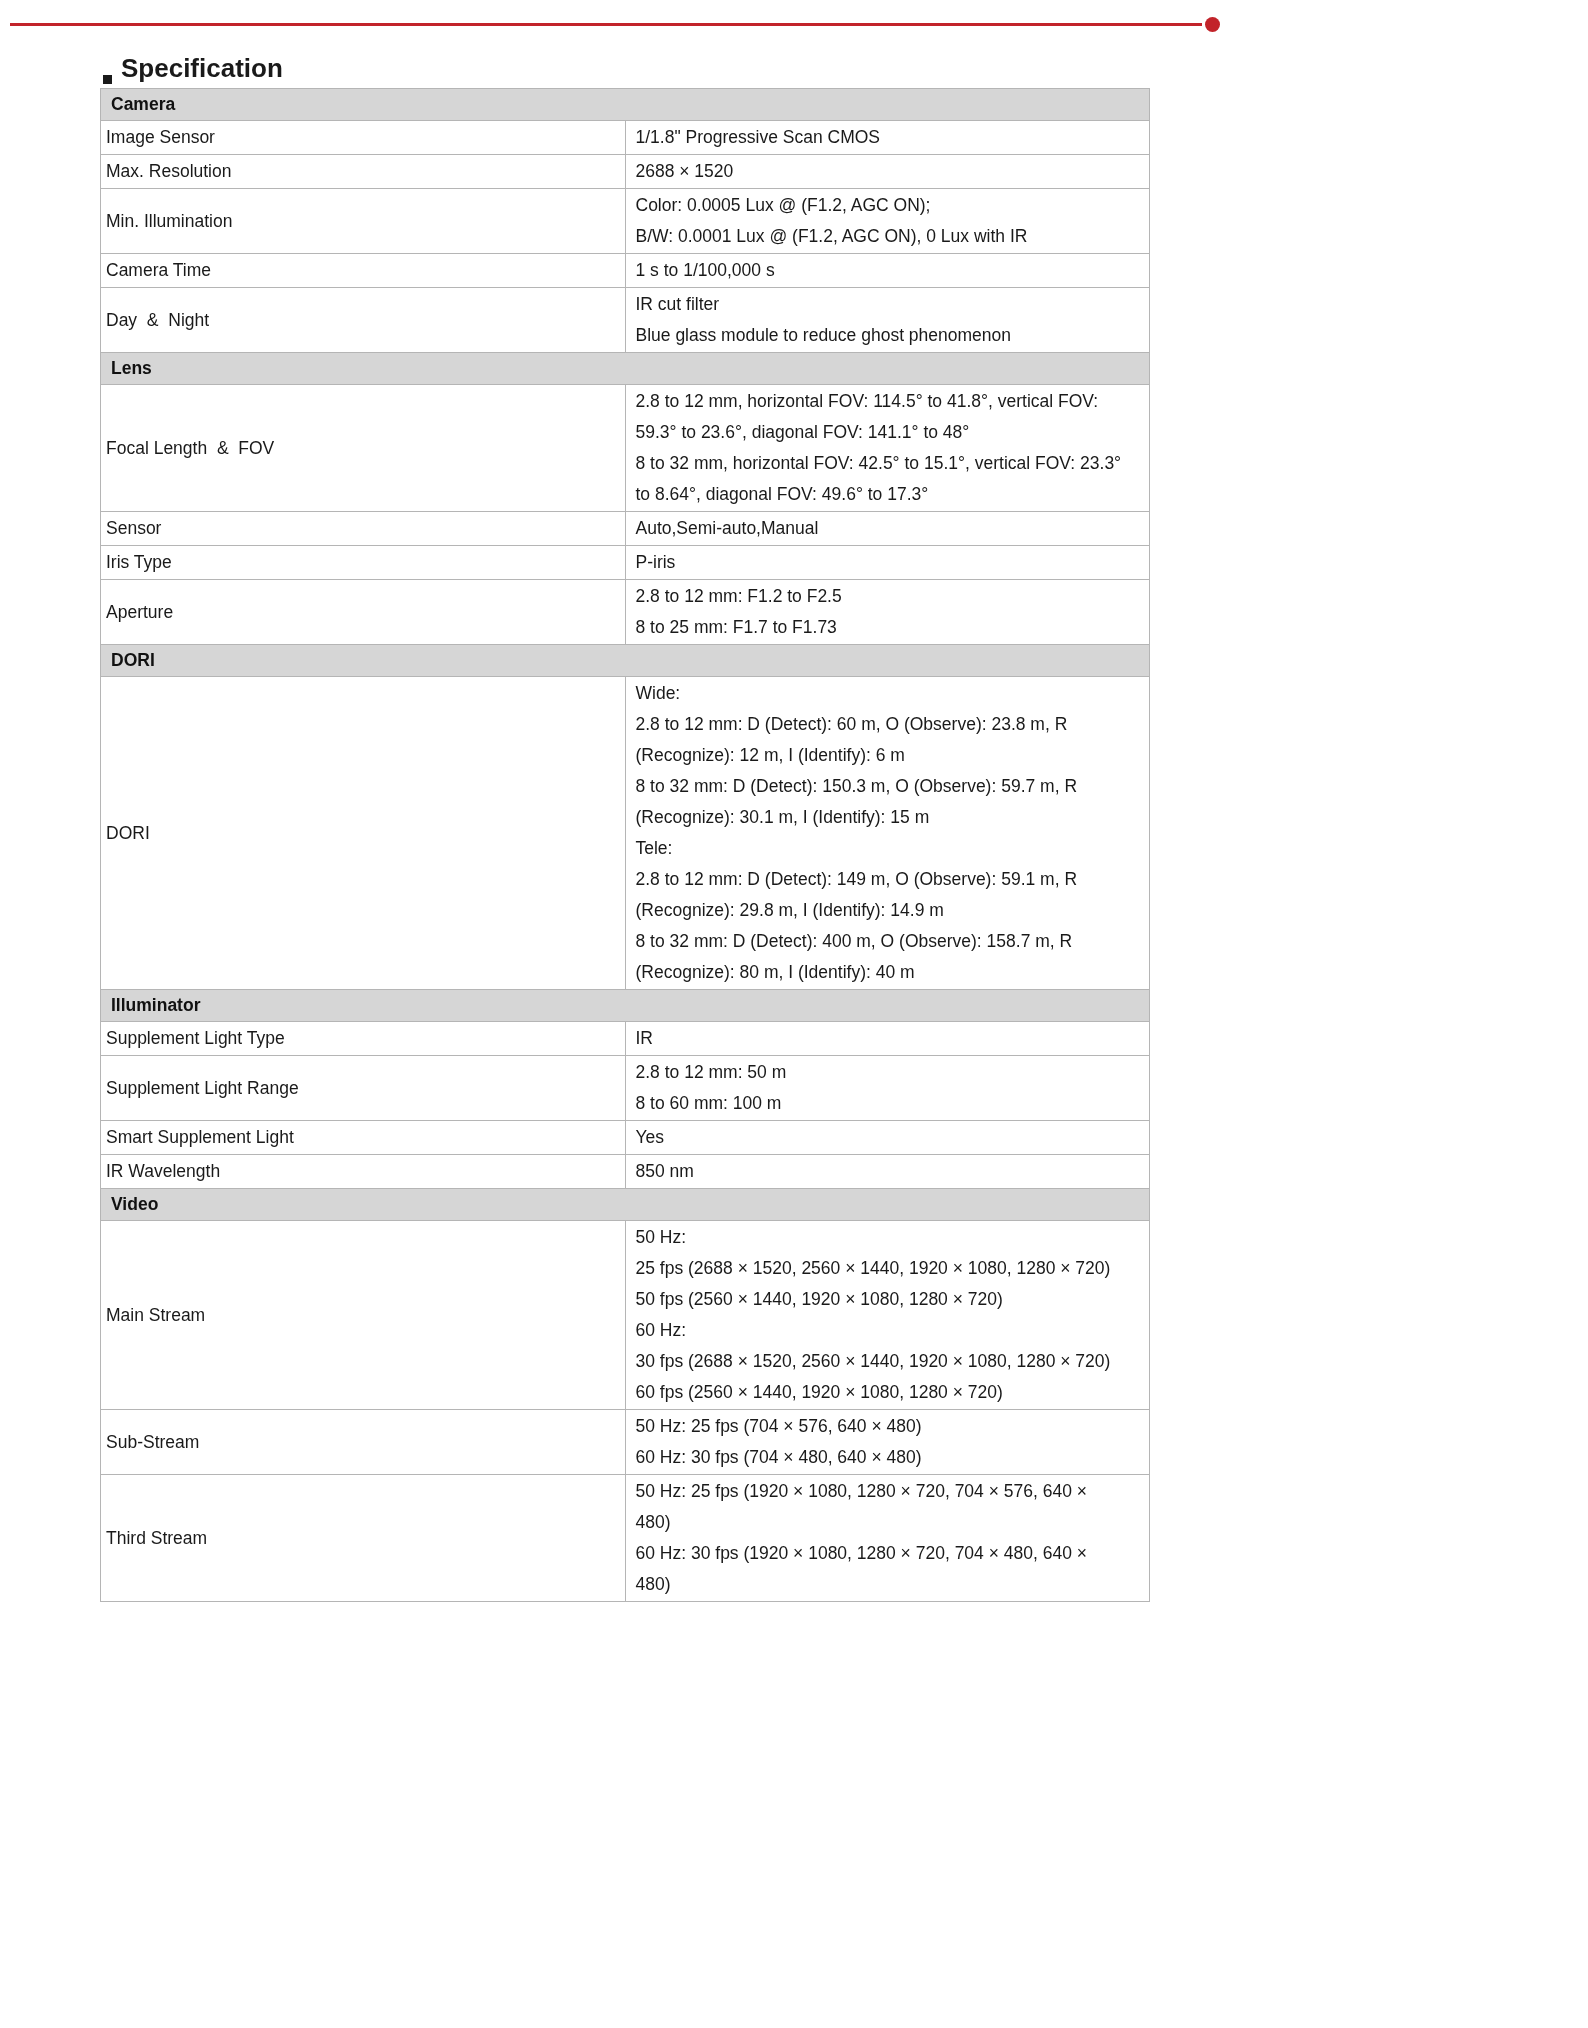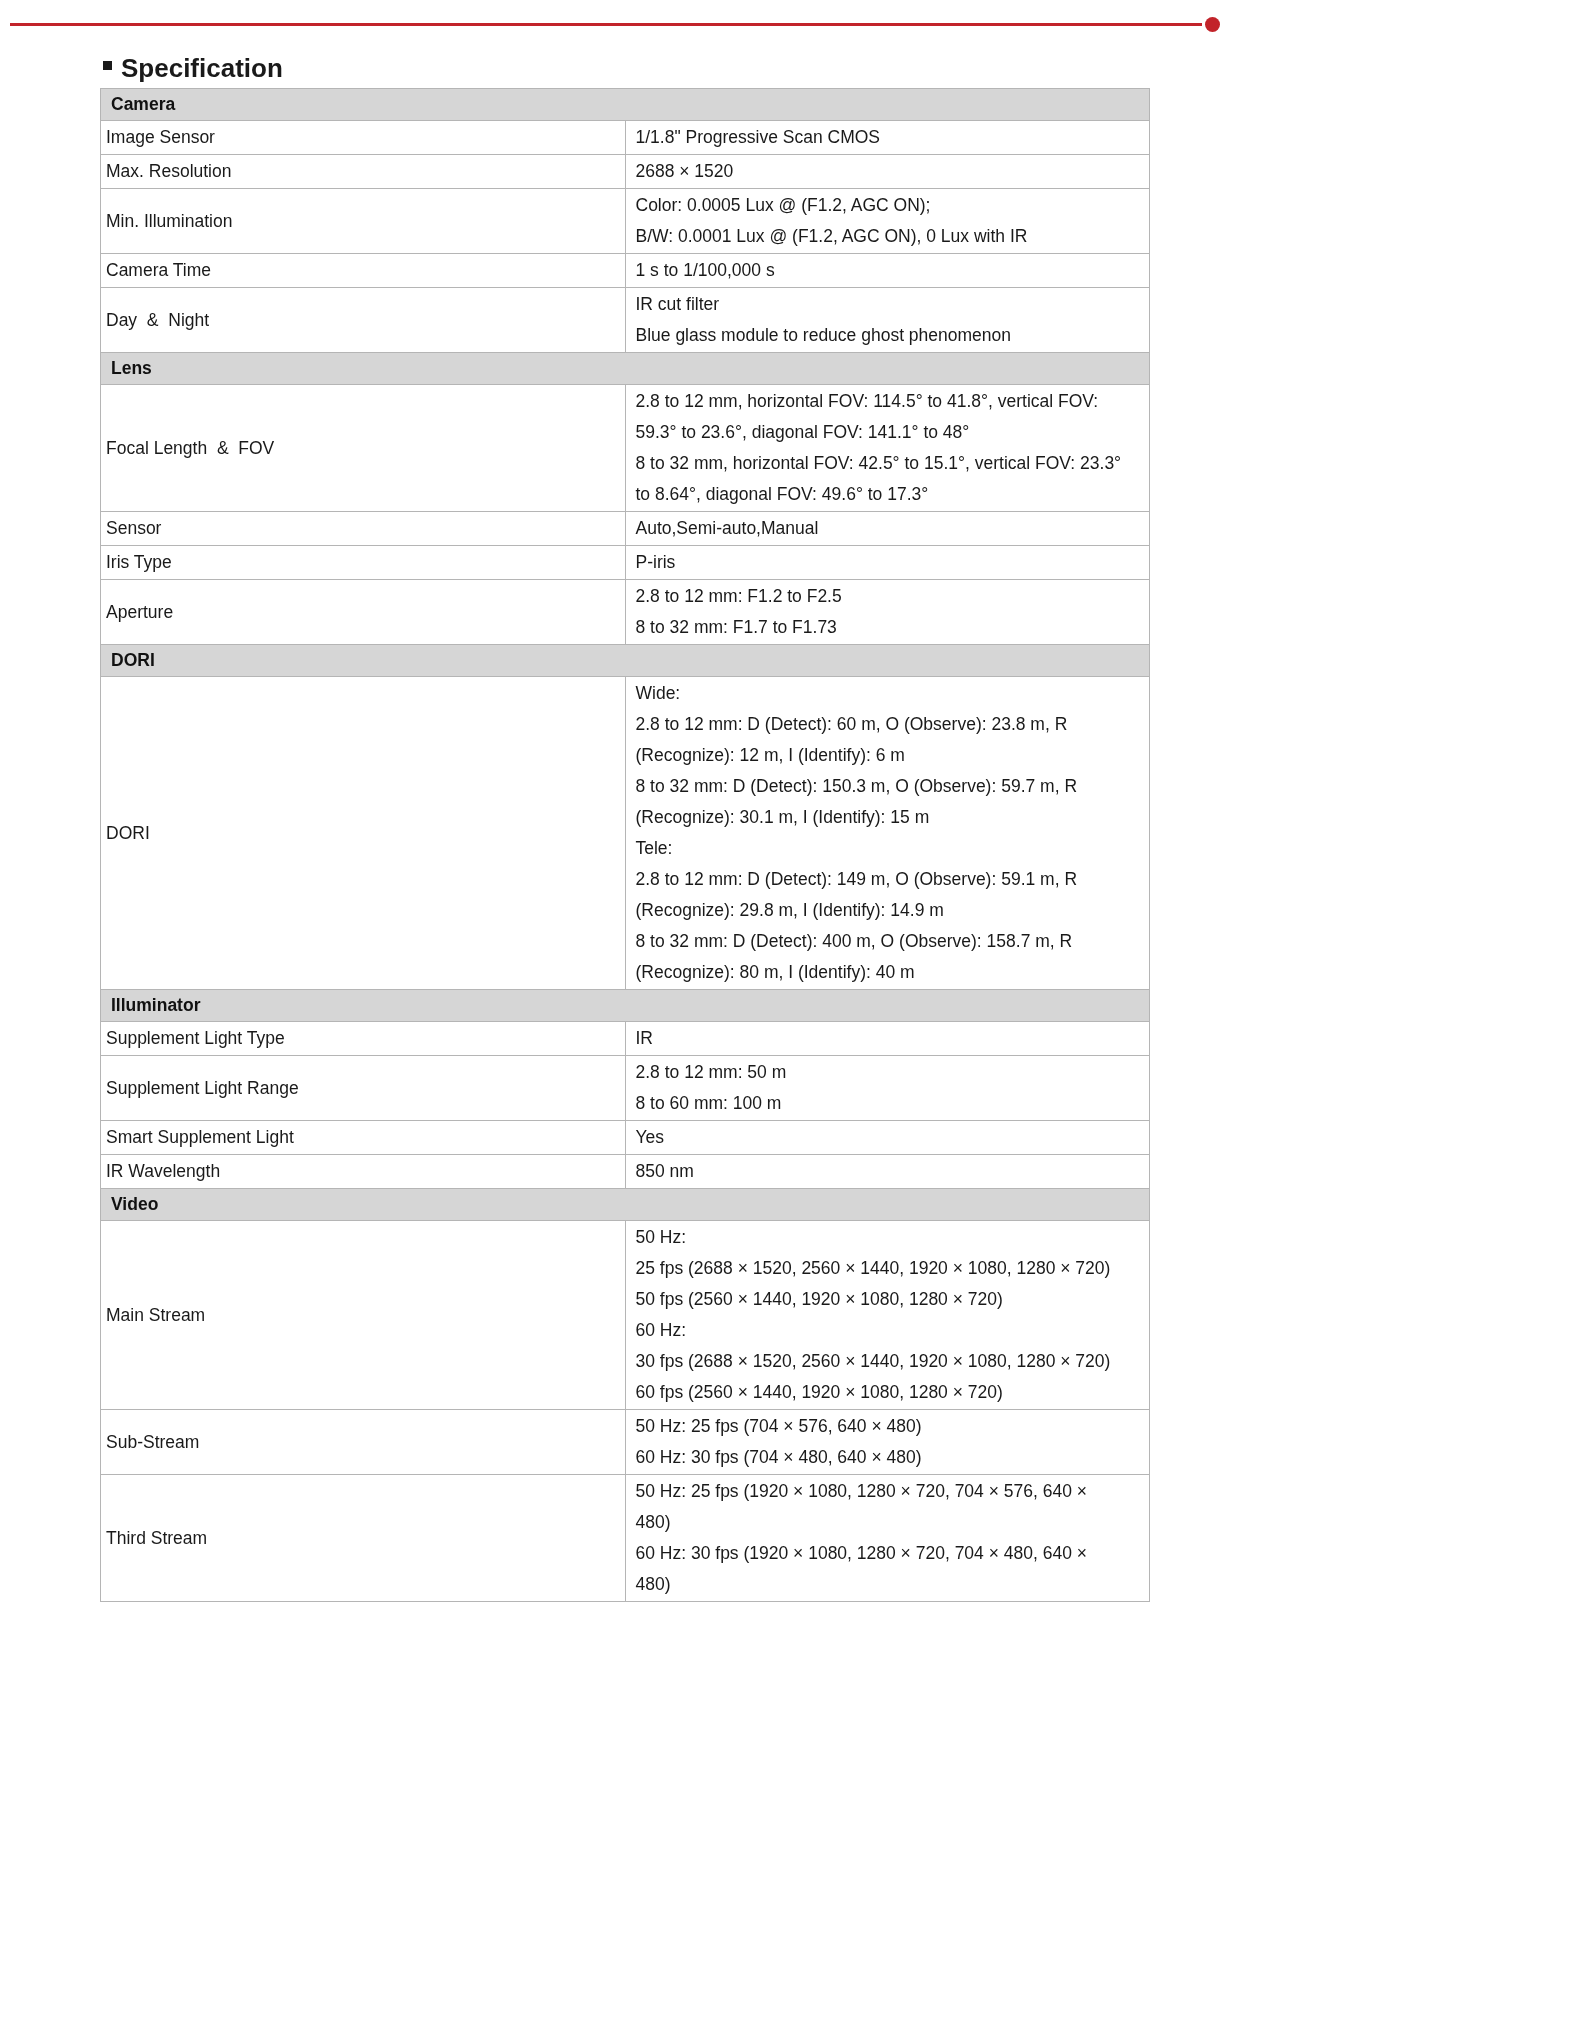--- a/index.html
+++ b/index.html
@@ -21,21 +21,21 @@
   .top-rule-wrap{
     position:absolute; top:16px; left:10px;
     width:1210px; height:16px;
     display:flex; align-items:center;
   }
   .top-rule{ flex:1; height:3px; background:var(--accent); }
   .top-dot{ width:15px; height:15px; border-radius:50%; background:var(--accent); margin-left:3px; flex:0 0 auto; }
 
   .title-row{
     margin:52px 0 0 103px;
-    display:flex; align-items:center; gap:9px;
+    display:flex; align-items:flex-end; gap:9px;
   }
   .title-bullet{ width:9px; height:9px; background:#1a1a1a; margin-top:-6px; flex:0 0 auto; }
   .title-text{ font-size:26px; font-weight:bold; line-height:32px; color:#1a1a1a; }
 
   .spec-table{
     margin:4px 0 12px 100px;
     width:1050px;
     border-collapse:collapse;
     table-layout:fixed;
   }
@@ -135,21 +135,21 @@
         <tr>
           <td class="label-cell">Iris Type</td>
           <td class="value-cell">
             <div class="value-line">P-iris</div>
           </td>
         </tr>
         <tr>
           <td class="label-cell">Aperture</td>
           <td class="value-cell">
             <div class="value-line">2.8 to 12 mm: F1.2 to F2.5</div>
-            <div class="value-line">8 to 32 mm: F1.7 to F1.73</div>
+            <div class="value-line">8 to 25 mm: F1.7 to F1.73</div>
           </td>
         </tr>
         <tr>
           <td colspan="2" class="section-header">DORI</td>
         </tr>
         <tr>
           <td class="label-cell">DORI</td>
           <td class="value-cell">
             <div class="value-line">Wide:</div>
             <div class="value-line">2.8 to 12 mm: D (Detect): 60 m, O (Observe): 23.8 m, R (Recognize): 12 m, I (Identify): 6 m</div>

